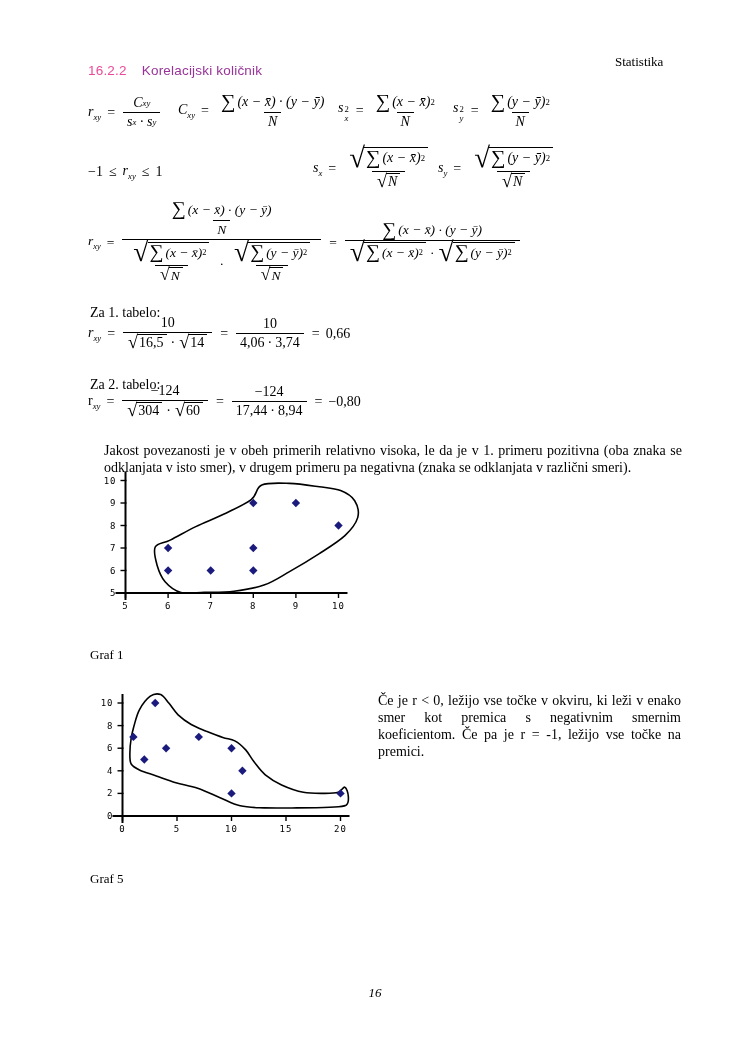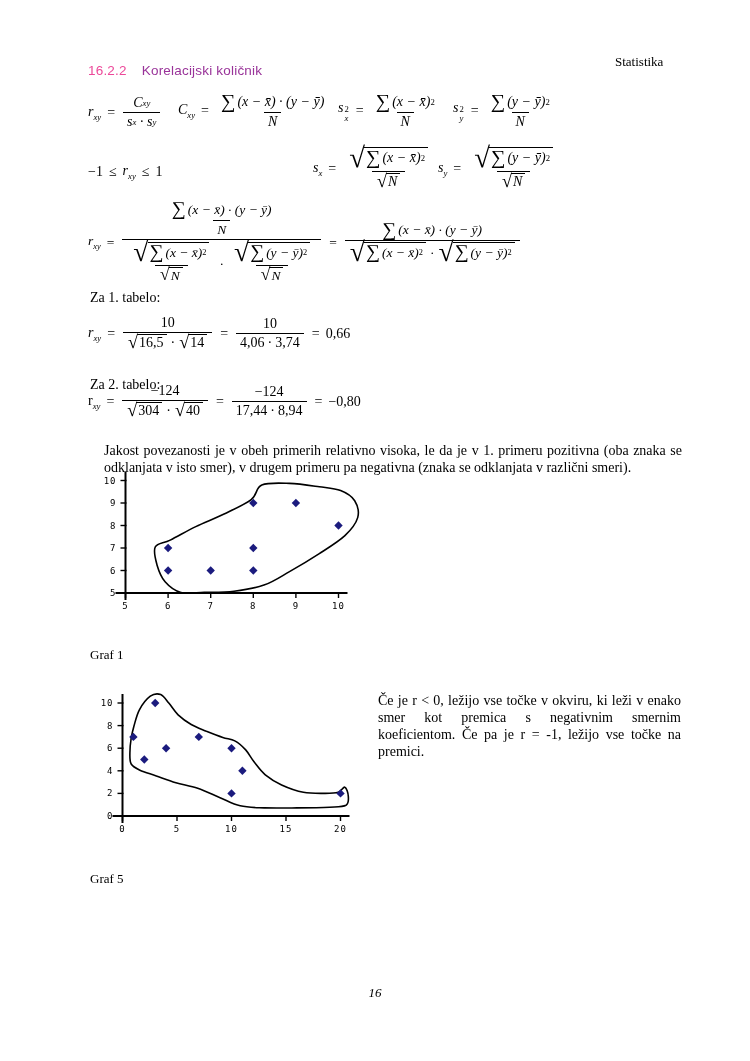--- a/index.html
+++ b/index.html
@@ -264,21 +264,21 @@
             <span class="rad">
               <span class="sig">∑</span>
               <span>(y − ȳ)</span>
               <sup class="up">2</sup>
             </span>
           </span>
       </span>
     </span>
   </div>
 
-  <div class="abs" style="left:90px; top:290px; font-size:14px;">Za 1. tabelo:</div>
+  <div class="abs" style="left:90px; top:305px; font-size:14px;">Za 1. tabelo:</div>
   <div class="math" style="left:88px; top:314px;">
     <span class="tok"><span>r</span><sub>xy</sub></span>
     <span class="mo">=</span>
     <span class="frac">
       <span class="num">
           <span class="up">10</span>
         </span>
       <span class="den">
           <span class="sqrt">
             <span class="rt">√</span>
@@ -322,21 +322,21 @@
           <span class="sqrt">
             <span class="rt">√</span>
             <span class="rad">
               <span class="up">304</span>
             </span>
           </span>
           <span class="mo-t">·</span>
           <span class="sqrt">
             <span class="rt">√</span>
             <span class="rad">
-              <span class="up">40</span>
+              <span class="up">60</span>
             </span>
           </span>
         </span>
     </span>
     <span class="mo">=</span>
     <span class="frac">
       <span class="num">
           <span class="up">−124</span>
         </span>
       <span class="den">

